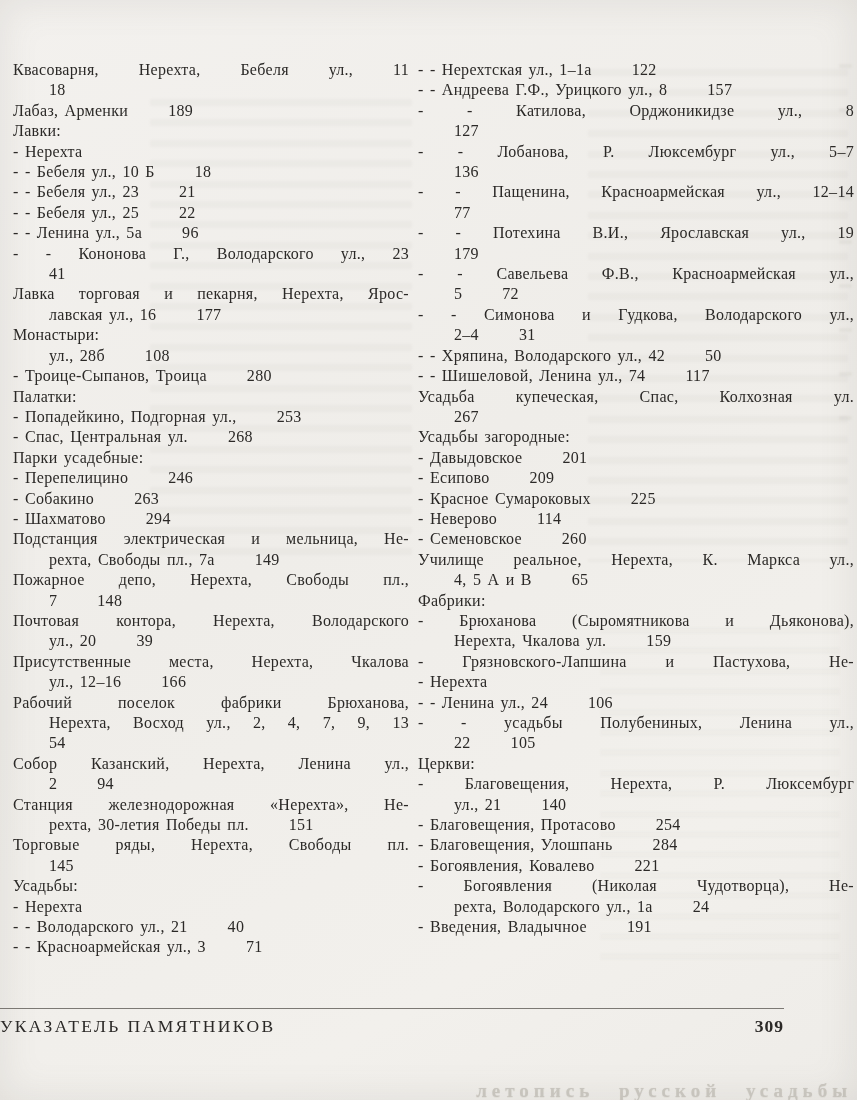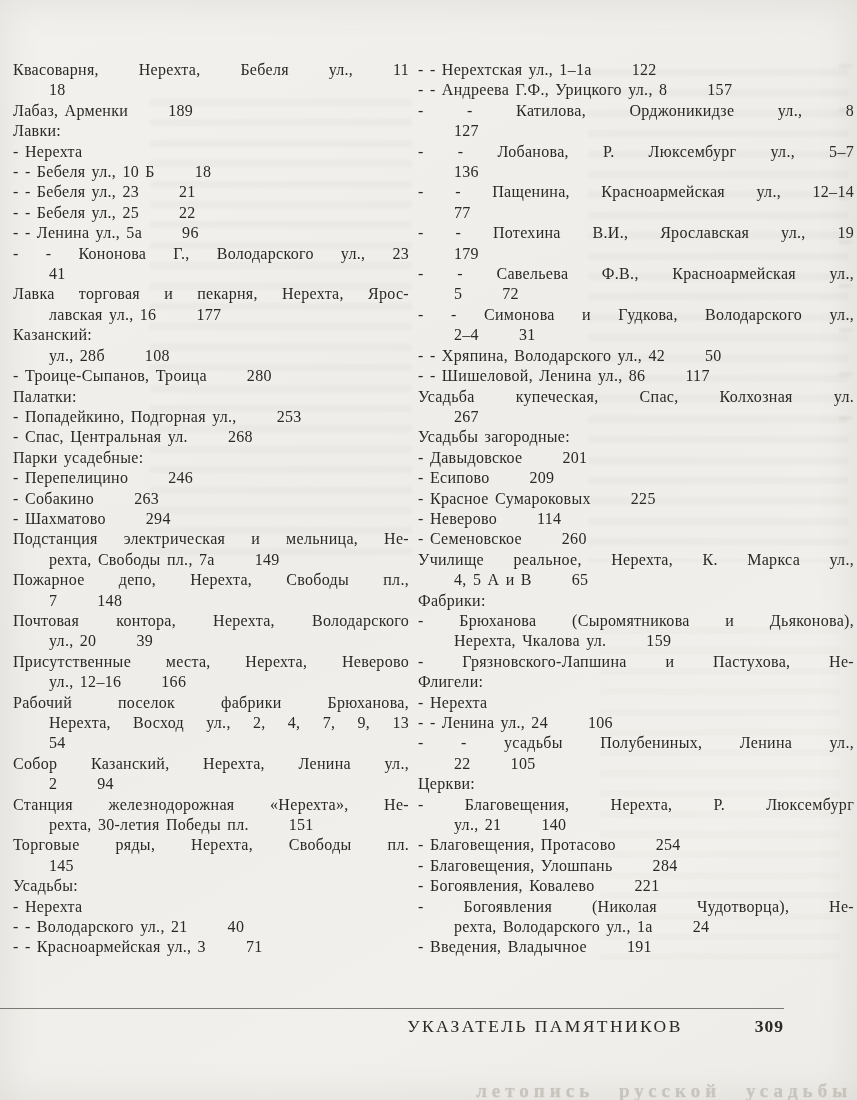--- a/index.html
+++ b/index.html
@@ -20,21 +20,21 @@
     font-size:16px; line-height:20.4px;
     letter-spacing:0.3px; word-spacing:2px;
   }
   .line.ind { padding-left:36px; }
   .line.just { text-align:justify; text-align-last:justify; text-justify:inter-word; }
   .pg { margin-left:40px; }
   .pg.solo { margin-left:0; }
   .footer-rule { position:absolute; left:0; top:1008px; width:784px; height:1px; background:#7c7974; }
   .footer {
     position:absolute; top:1016px; left:0; width:784px;
-    display:flex; justify-content:flex-end; align-items:baseline; gap:72px;
+    display:flex; justify-content:space-between; align-items:baseline; gap:72px;
     font-size:17.5px;
   }
   .footer-title { letter-spacing:2.4px; }
   .footer-page-num { font-weight:bold; letter-spacing:1px; }
   .watermark {
     position:absolute; top:1080px; right:5px;
     font-size:19px; font-weight:bold;
     letter-spacing:5px; word-spacing:15px;
     color:#ccc9c2; text-shadow:0 1px 0 #e7e5e0, 0 0 1px #d8d5cf;
     white-space:nowrap;
@@ -89,21 +89,21 @@
         </div>
         <div class="entry">
           <div class="line just"><span class="txt">- - Кононова Г., Володарского ул., 23</span></div>
           <div class="line ind"><span class="pg solo">41</span></div>
         </div>
         <div class="entry">
           <div class="line just"><span class="txt">Лавка торговая и пекарня, Нерехта, Ярос-</span></div>
           <div class="line ind"><span class="txt">лавская ул., 16</span><span class="pg">177</span></div>
         </div>
         <div class="entry">
-          <div class="line"><span class="txt">Казанский:</span></div>
+          <div class="line"><span class="txt">Монастыри:</span></div>
         </div>
         <div class="entry">
           <div class="line ind"><span class="txt">ул., 28б</span><span class="pg">108</span></div>
         </div>
         <div class="entry">
           <div class="line"><span class="txt">- Троице-Сыпанов, Троица</span><span class="pg">280</span></div>
         </div>
         <div class="entry">
           <div class="line"><span class="txt">Палатки:</span></div>
         </div>
@@ -131,21 +131,21 @@
         </div>
         <div class="entry">
           <div class="line just"><span class="txt">Пожарное депо, Нерехта, Свободы пл.,</span></div>
           <div class="line ind"><span class="txt">7</span><span class="pg">148</span></div>
         </div>
         <div class="entry">
           <div class="line just"><span class="txt">Почтовая контора, Нерехта, Володарского</span></div>
           <div class="line ind"><span class="txt">ул., 20</span><span class="pg">39</span></div>
         </div>
         <div class="entry">
-          <div class="line just"><span class="txt">Присутственные места, Нерехта, Неверово</span></div>
+          <div class="line just"><span class="txt">Присутственные места, Нерехта, Чкалова</span></div>
           <div class="line ind"><span class="txt">ул., 12–16</span><span class="pg">166</span></div>
         </div>
         <div class="entry">
           <div class="line just"><span class="txt">Рабочий поселок фабрики Брюханова,</span></div>
           <div class="line ind just"><span class="txt">Нерехта, Восход ул., 2, 4, 7, 9, 13</span></div>
           <div class="line ind"><span class="pg solo">54</span></div>
         </div>
         <div class="entry">
           <div class="line just"><span class="txt">Собор Казанский, Нерехта, Ленина ул.,</span></div>
           <div class="line ind"><span class="txt">2</span><span class="pg">94</span></div>
@@ -199,21 +199,21 @@
           <div class="line ind"><span class="txt">5</span><span class="pg">72</span></div>
         </div>
         <div class="entry">
           <div class="line just"><span class="txt">- - Симонова и Гудкова, Володарского ул.,</span></div>
           <div class="line ind"><span class="txt">2–4</span><span class="pg">31</span></div>
         </div>
         <div class="entry">
           <div class="line"><span class="txt">- - Хряпина, Володарского ул., 42</span><span class="pg">50</span></div>
         </div>
         <div class="entry">
-          <div class="line"><span class="txt">- - Шишеловой, Ленина ул., 86</span><span class="pg">117</span></div>
+          <div class="line"><span class="txt">- - Шишеловой, Ленина ул., 74</span><span class="pg">117</span></div>
         </div>
         <div class="entry">
           <div class="line just"><span class="txt">Усадьба купеческая, Спас, Колхозная ул.</span></div>
           <div class="line ind"><span class="pg solo">267</span></div>
         </div>
         <div class="entry">
           <div class="line"><span class="txt">Усадьбы загородные:</span></div>
         </div>
         <div class="entry">
           <div class="line"><span class="txt">- Давыдовское</span><span class="pg">201</span></div>
@@ -236,23 +236,20 @@
         </div>
         <div class="entry">
           <div class="line"><span class="txt">Фабрики:</span></div>
         </div>
         <div class="entry">
           <div class="line just"><span class="txt">- Брюханова (Сыромятникова и Дьяконова),</span></div>
           <div class="line ind"><span class="txt">Нерехта, Чкалова ул.</span><span class="pg">159</span></div>
         </div>
         <div class="entry">
           <div class="line just"><span class="txt">- Грязновского-Лапшина и Пастухова, Не-</span></div>
-        </div>
-        <div class="entry">
-          <div class="line"><span class="txt">Флигели:</span></div>
         </div>
         <div class="entry">
           <div class="line"><span class="txt">- Нерехта</span></div>
         </div>
         <div class="entry">
           <div class="line"><span class="txt">- - Ленина ул., 24</span><span class="pg">106</span></div>
         </div>
         <div class="entry">
           <div class="line just"><span class="txt">- - усадьбы Полубениных, Ленина ул.,</span></div>
           <div class="line ind"><span class="txt">22</span><span class="pg">105</span></div>

